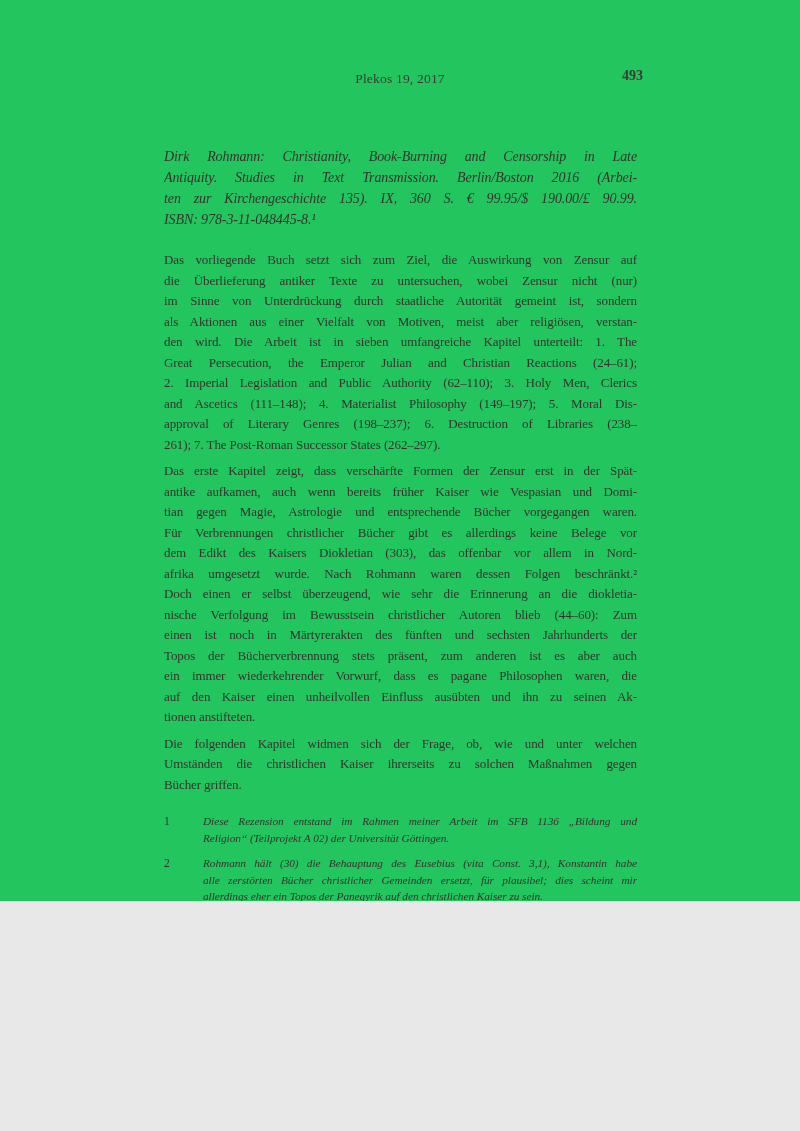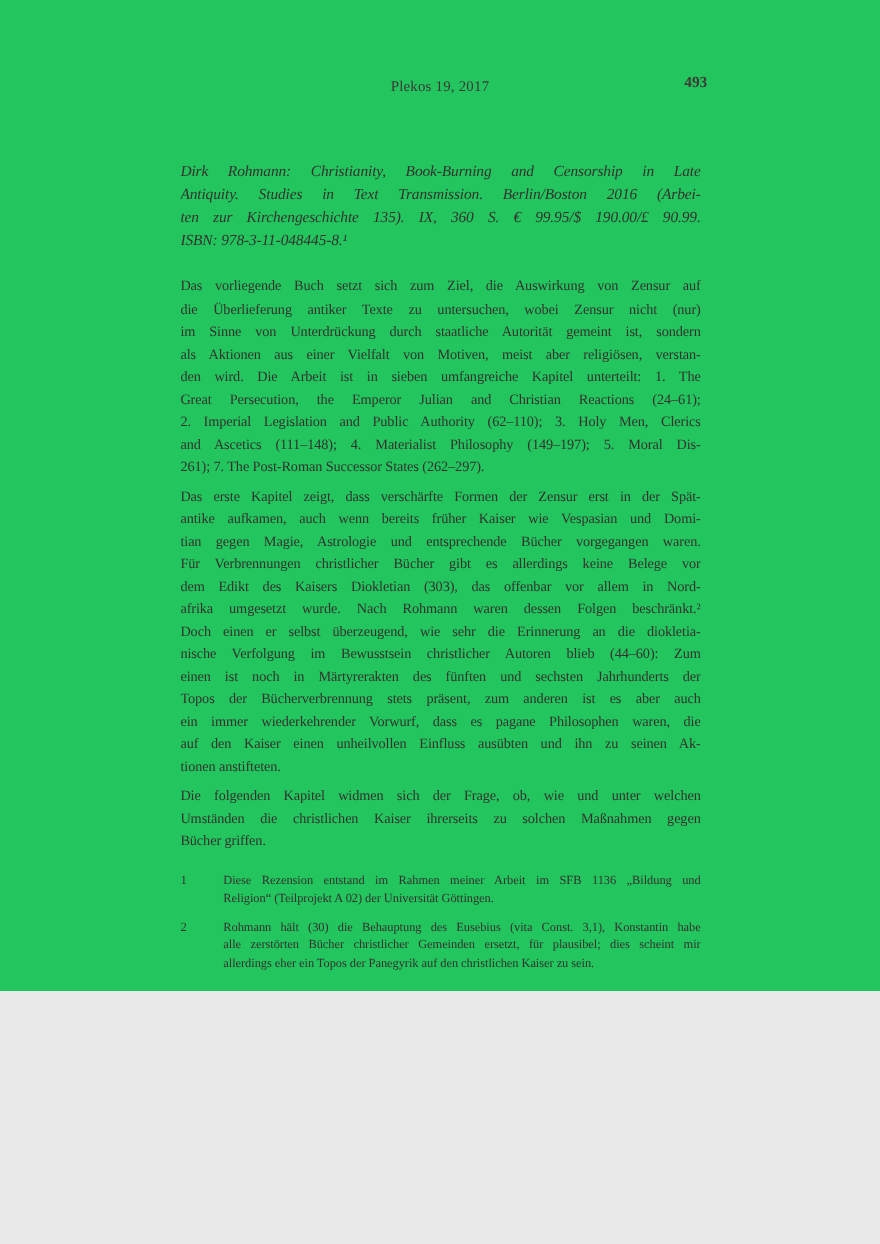--- a/index.html
+++ b/index.html
@@ -82,20 +82,21 @@
     margin-bottom: 9px;
   }
   .footnote-marker {
     flex: 0 0 39px;
     font-size: 11.5px;
     line-height: 16.5px;
   }
   .footnote-body {
     flex: 1 1 auto;
     min-width: 0;
+    font-style: italic;
   }
   .footnote-body .line {
     font-size: 11.3px;
     line-height: 16.5px;
     letter-spacing: -0.05px;
   }
 </style>
 </head>
 <body>
 
@@ -117,20 +118,21 @@
     <section id="paragraphs">
         <div class="para">
           <div class="line">Das vorliegende Buch setzt sich zum Ziel, die Auswirkung von Zensur auf</div>
           <div class="line">die Überlieferung antiker Texte zu untersuchen, wobei Zensur nicht (nur)</div>
           <div class="line">im Sinne von Unterdrückung durch staatliche Autorität gemeint ist, sondern</div>
           <div class="line">als Aktionen aus einer Vielfalt von Motiven, meist aber religiösen, verstan-</div>
           <div class="line">den wird. Die Arbeit ist in sieben umfangreiche Kapitel unterteilt: 1. The</div>
           <div class="line">Great Persecution, the Emperor Julian and Christian Reactions (24–61);</div>
           <div class="line">2. Imperial Legislation and Public Authority (62–110); 3. Holy Men, Clerics</div>
           <div class="line">and Ascetics (111–148); 4. Materialist Philosophy (149–197); 5. Moral Dis-</div>
+          <div class="line">approval of Literary Genres (198–237); 6. Destruction of Libraries (238–</div>
           <div class="line last">261); 7. The Post-Roman Successor States (262–297).</div>
         </div>
         <div class="para">
           <div class="line">Das erste Kapitel zeigt, dass verschärfte Formen der Zensur erst in der Spät-</div>
           <div class="line">antike aufkamen, auch wenn bereits früher Kaiser wie Vespasian und Domi-</div>
           <div class="line">tian gegen Magie, Astrologie und entsprechende Bücher vorgegangen waren.</div>
           <div class="line">Für Verbrennungen christlicher Bücher gibt es allerdings keine Belege vor</div>
           <div class="line">dem Edikt des Kaisers Diokletian (303), das offenbar vor allem in Nord-</div>
           <div class="line">afrika umgesetzt wurde. Nach Rohmann waren dessen Folgen beschränkt.²</div>
           <div class="line">Doch einen er selbst überzeugend, wie sehr die Erinnerung an die diokletia-</div>

